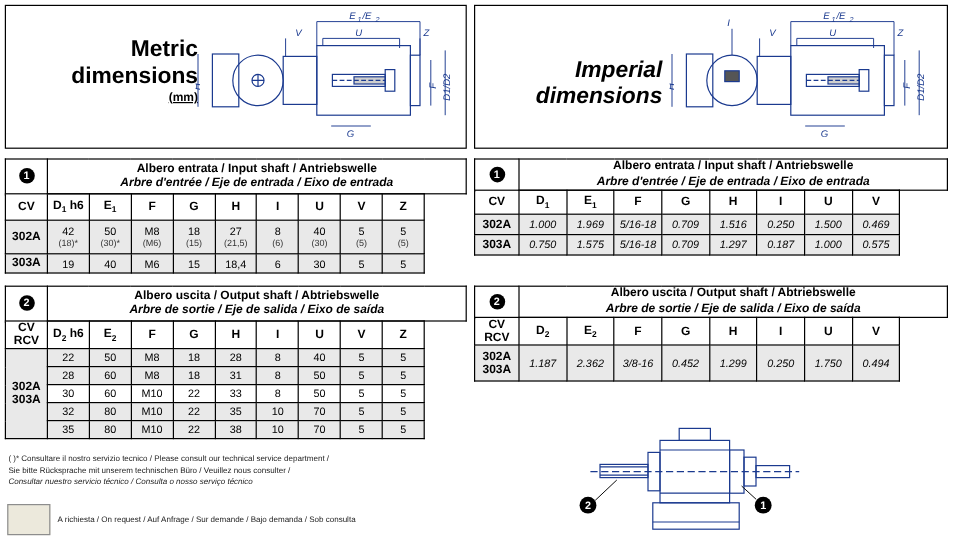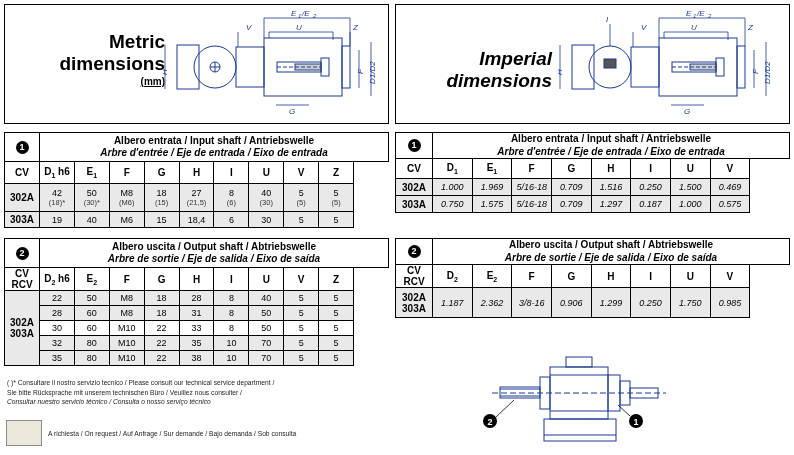--- a/index.html
+++ b/index.html
@@ -404,25 +404,25 @@
         <td class="hd">V</td>
       </tr>
       <tr class="gray it" style="height:30px;">
         <td class="rowlbl" style="font-style:normal;">
           <div>302A</div>
           <div>303A</div>
         </td>
         <td>1.187</td>
         <td>2.362</td>
         <td>3/8-16</td>
-        <td>0.906</td>
+        <td>0.452</td>
         <td>1.299</td>
         <td>0.250</td>
         <td>1.750</td>
-        <td>0.985</td>
+        <td>0.494</td>
       </tr>
     </tbody>
       </table>
   </div>
 
   <div style="position:absolute;left:480px;top:345px;width:230px;height:105px;">
     <svg width="230" height="105" viewBox="0 0 230 105">
       <g stroke="#1b3a8f" fill="none" stroke-width="1">
 
         <rect x="20" y="42" width="40" height="11"></rect>

